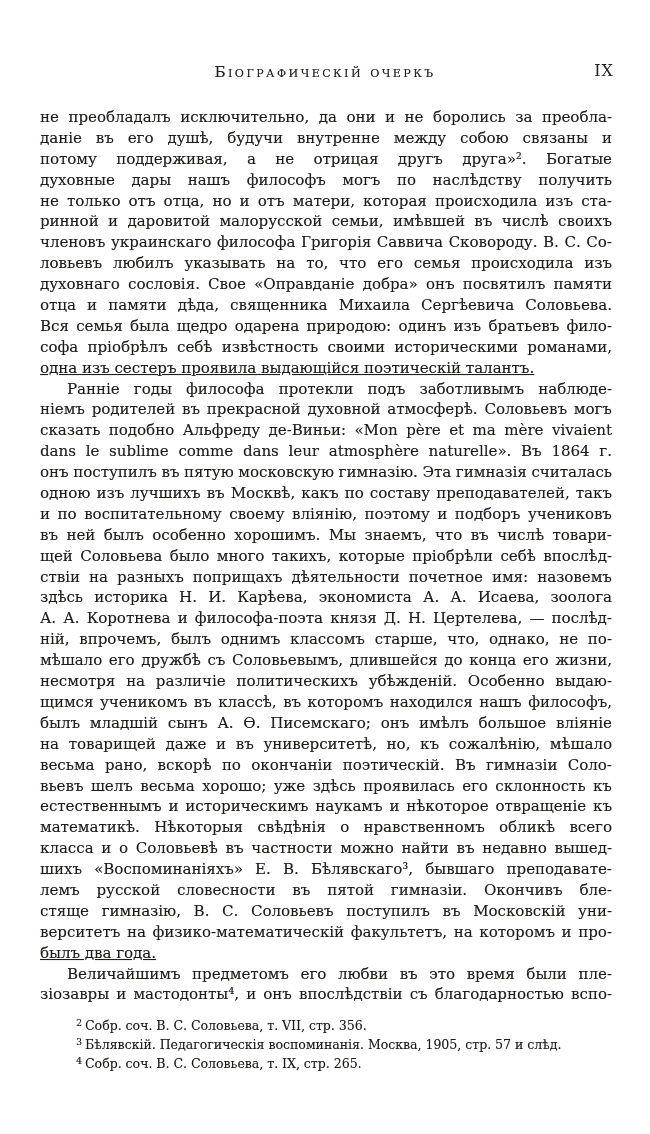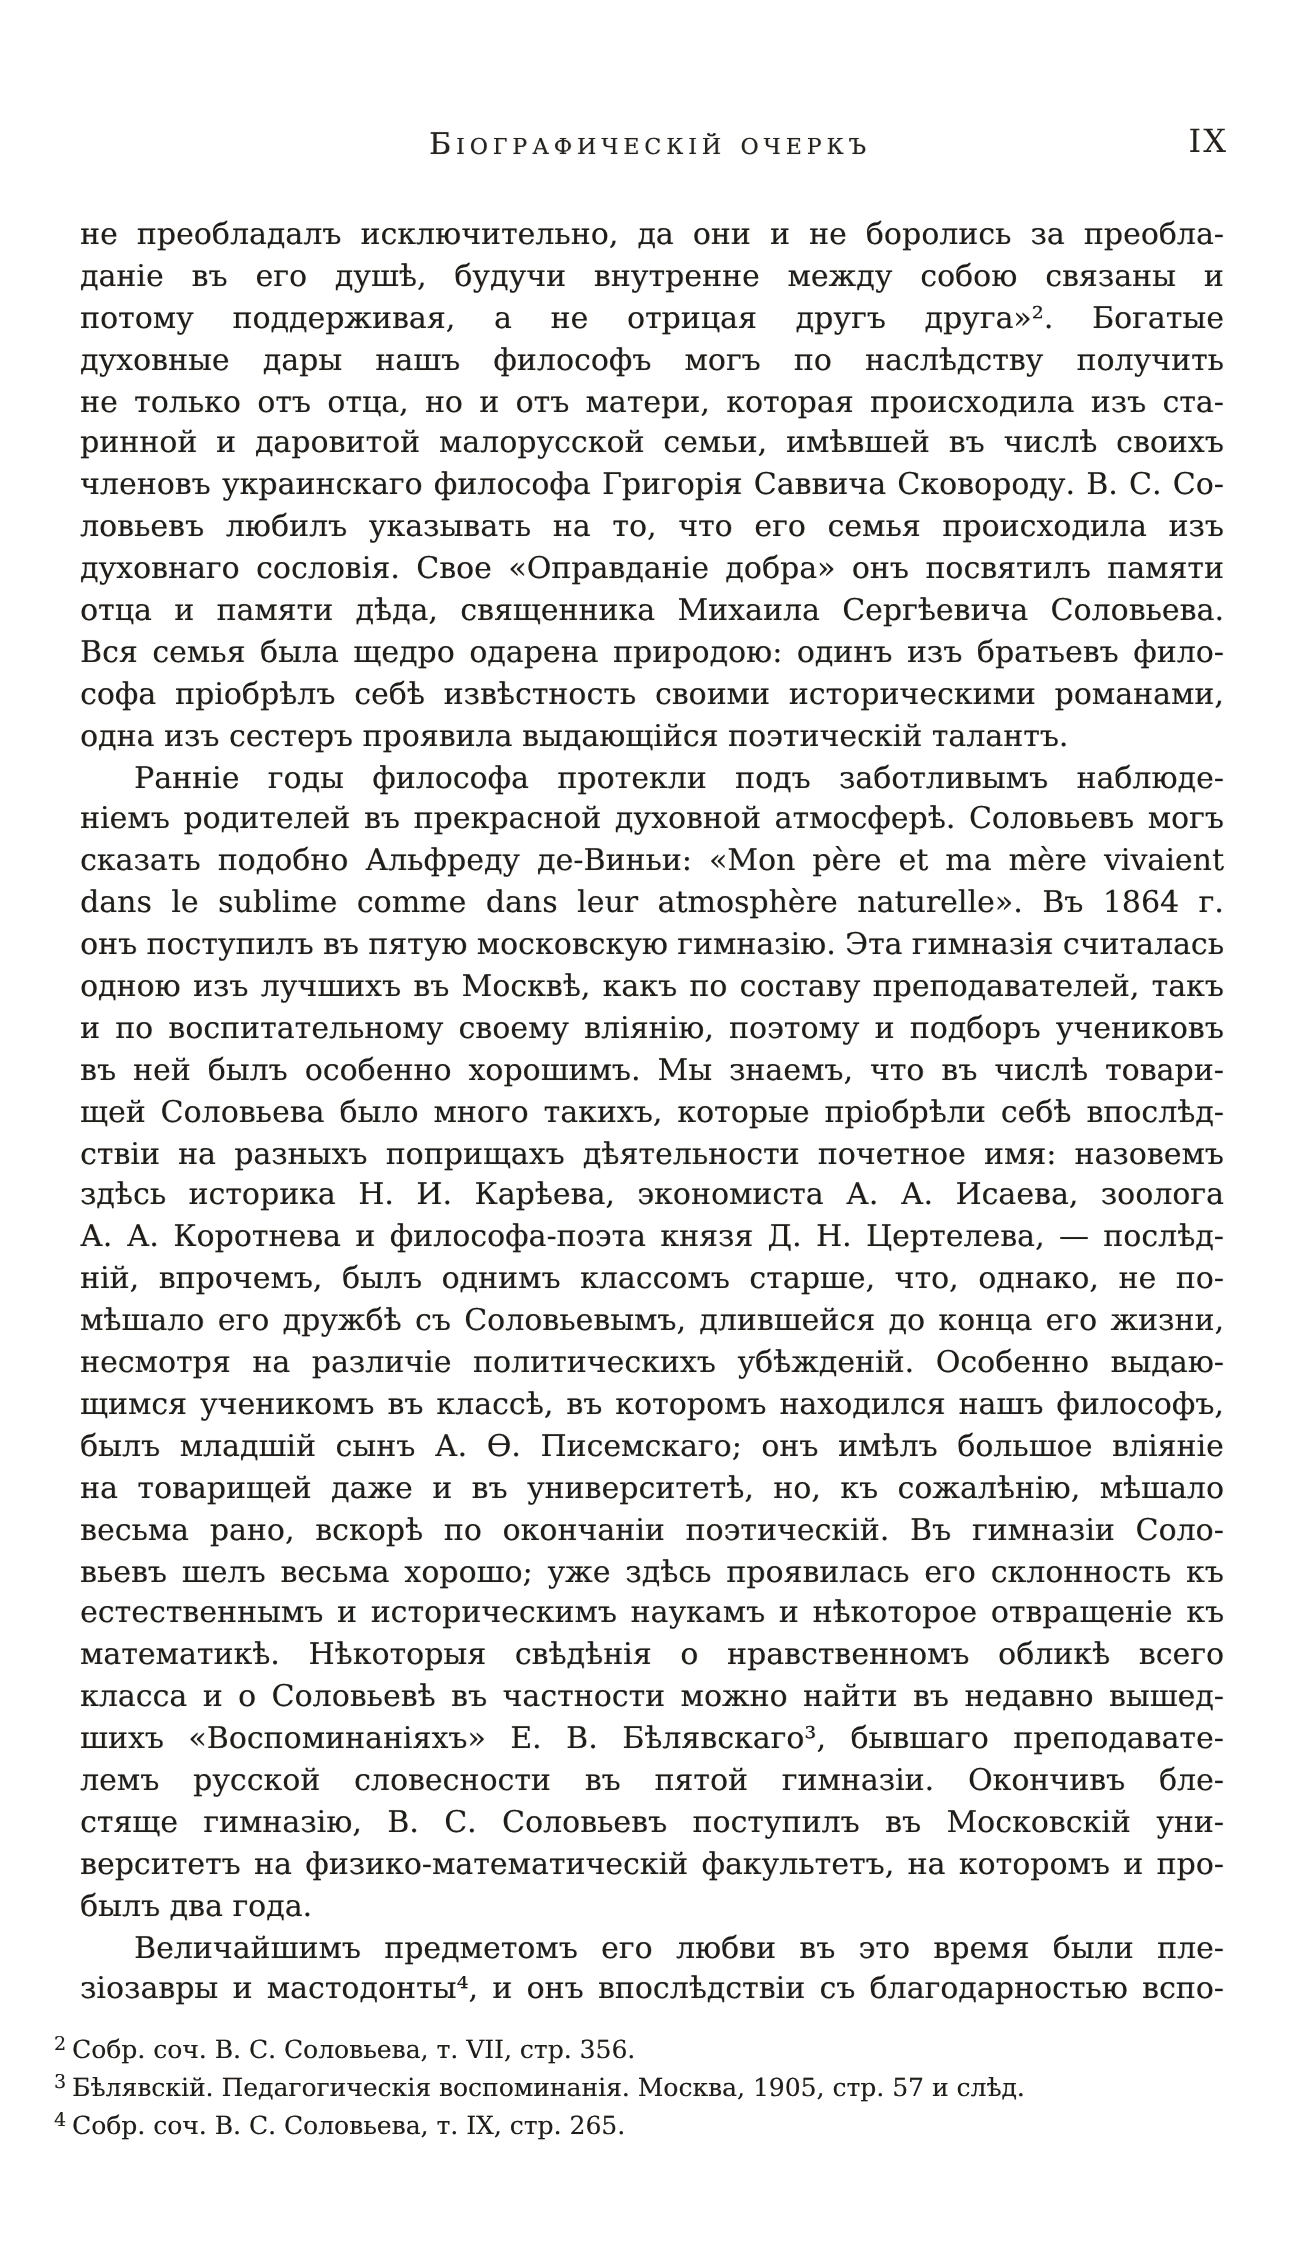--- a/index.html
+++ b/index.html
@@ -52,24 +52,24 @@
     font-size: 15px;
     overflow: visible;
     white-space: nowrap;
   }
   .line.justified {
     display: flex;
     justify-content: space-between;
     white-space: normal;
   }
   .line.indent { padding-left: 27px; }
-  .line.flush { text-align: left; }
+  .line.flush { text-align: left; text-decoration: underline; }
   
   .footnotes {
-    margin: 11px 38px 0 27px;
+    margin: 11px 38px 0 76px;
     text-shadow: 0.15px 0.15px 0.3px rgba(25,22,18,0.4);
   }
   .footnote {
     height: 18.7px;
     font-size: 12.5px;
     white-space: nowrap;
   }
   .footnote .fn-marker {
     display: inline-block;
     font-size: 9.5px;

